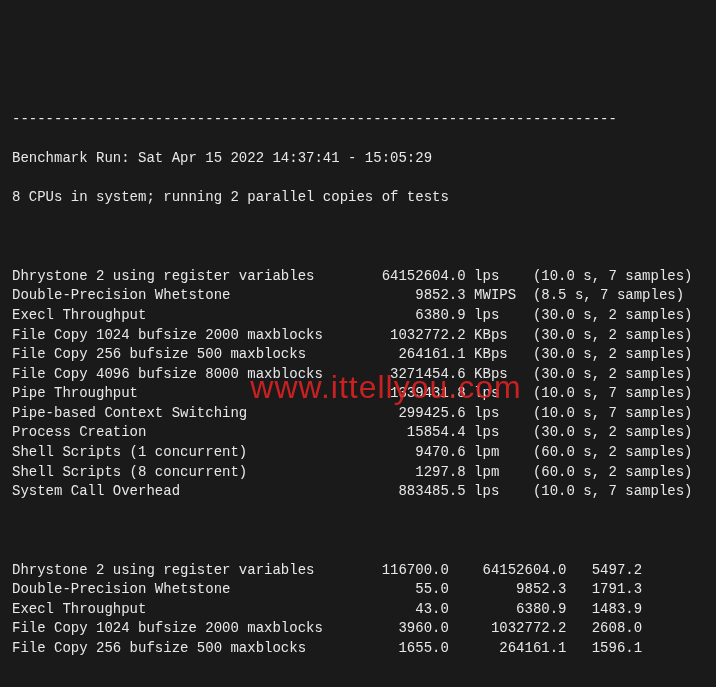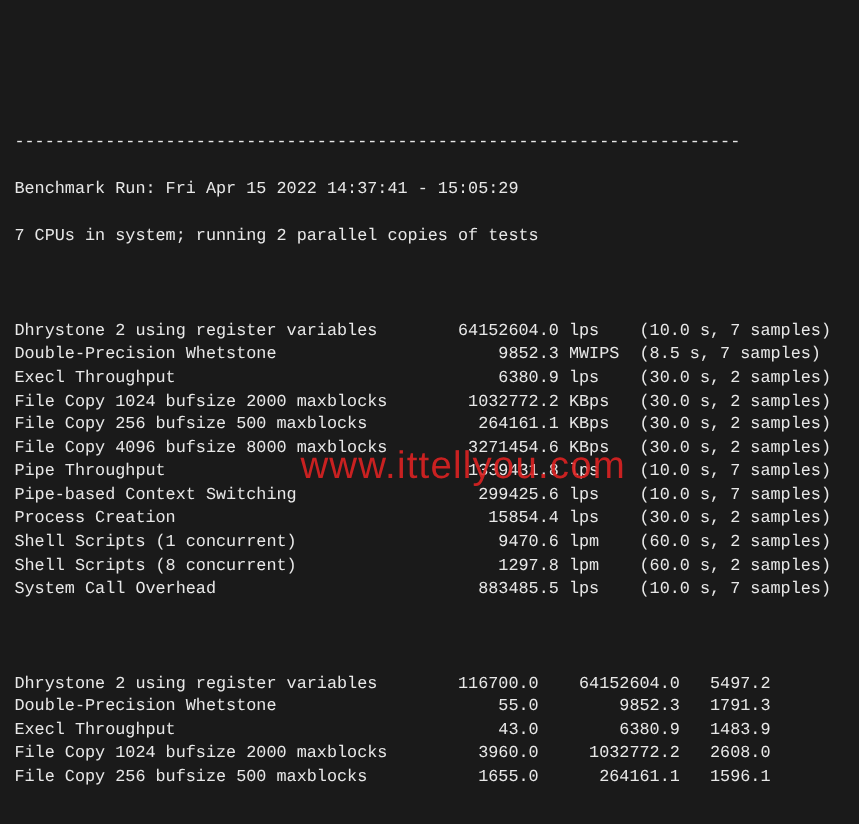--- a/index.html
+++ b/index.html
@@ -31,22 +31,22 @@
       margin-left: 28px;
     }
   </style>
 </head>
 <body>
 
 
 
 <div>
 <span class="line">------------------------------------------------------------------------</span>
-<span class="line">Benchmark Run: Fri Apr 15 2022 14:37:41 - 15:05:29</span>
-<span class="line">7 CPUs in system; running 2 parallel copies of tests</span>
+<span class="line">Benchmark Run: Sat Apr 15 2022 14:37:41 - 15:05:29</span>
+<span class="line">8 CPUs in system; running 2 parallel copies of tests</span>
 <span class="line"> </span>
 <div id="results-section"><span class="line">Dhrystone 2 using register variables        64152604.0 lps    (10.0 s, 7 samples)</span><span class="line">Double-Precision Whetstone                      9852.3 MWIPS  (8.5 s, 7 samples)</span><span class="line">Execl Throughput                                6380.9 lps    (30.0 s, 2 samples)</span><span class="line">File Copy 1024 bufsize 2000 maxblocks        1032772.2 KBps   (30.0 s, 2 samples)</span><span class="line">File Copy 256 bufsize 500 maxblocks           264161.1 KBps   (30.0 s, 2 samples)</span><span class="line">File Copy 4096 bufsize 8000 maxblocks        3271454.6 KBps   (30.0 s, 2 samples)</span><span class="line">Pipe Throughput                              1339431.8 lps    (10.0 s, 7 samples)</span><span class="line">Pipe-based Context Switching                  299425.6 lps    (10.0 s, 7 samples)</span><span class="line">Process Creation                               15854.4 lps    (30.0 s, 2 samples)</span><span class="line">Shell Scripts (1 concurrent)                    9470.6 lpm    (60.0 s, 2 samples)</span><span class="line">Shell Scripts (8 concurrent)                    1297.8 lpm    (60.0 s, 2 samples)</span><span class="line">System Call Overhead                          883485.5 lps    (10.0 s, 7 samples)</span></div>
 <span class="line"> </span>
 <div id="index-section"><span class="line">Dhrystone 2 using register variables        116700.0    64152604.0   5497.2</span><span class="line">Double-Precision Whetstone                      55.0        9852.3   1791.3</span><span class="line">Execl Throughput                                43.0        6380.9   1483.9</span><span class="line">File Copy 1024 bufsize 2000 maxblocks         3960.0     1032772.2   2608.0</span><span class="line">File Copy 256 bufsize 500 maxblocks           1655.0      264161.1   1596.1</span></div>
 
 
 
 
 
 

